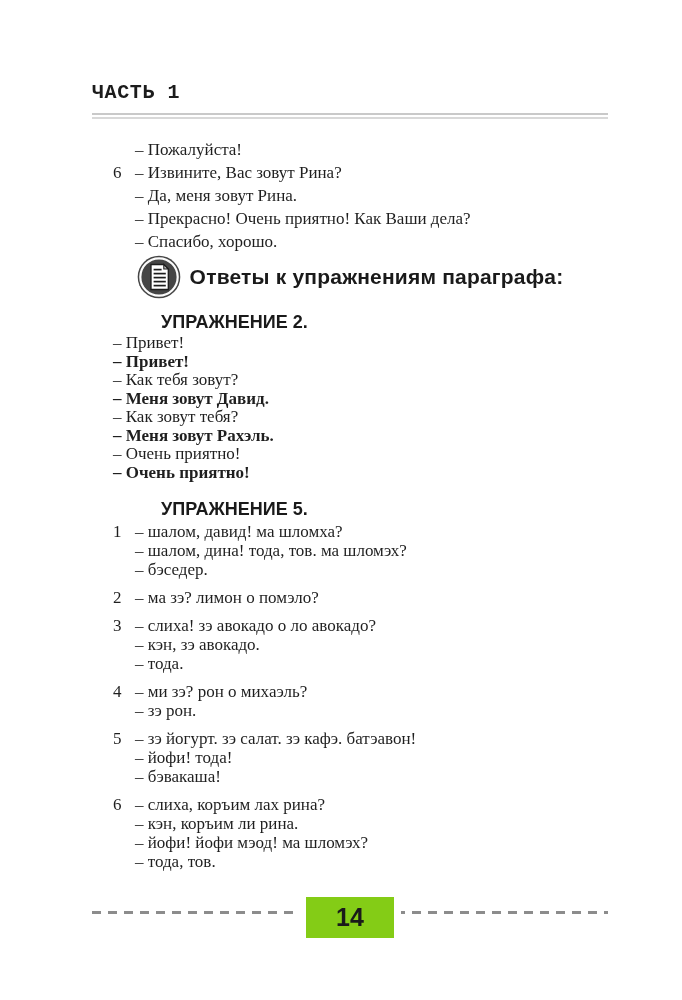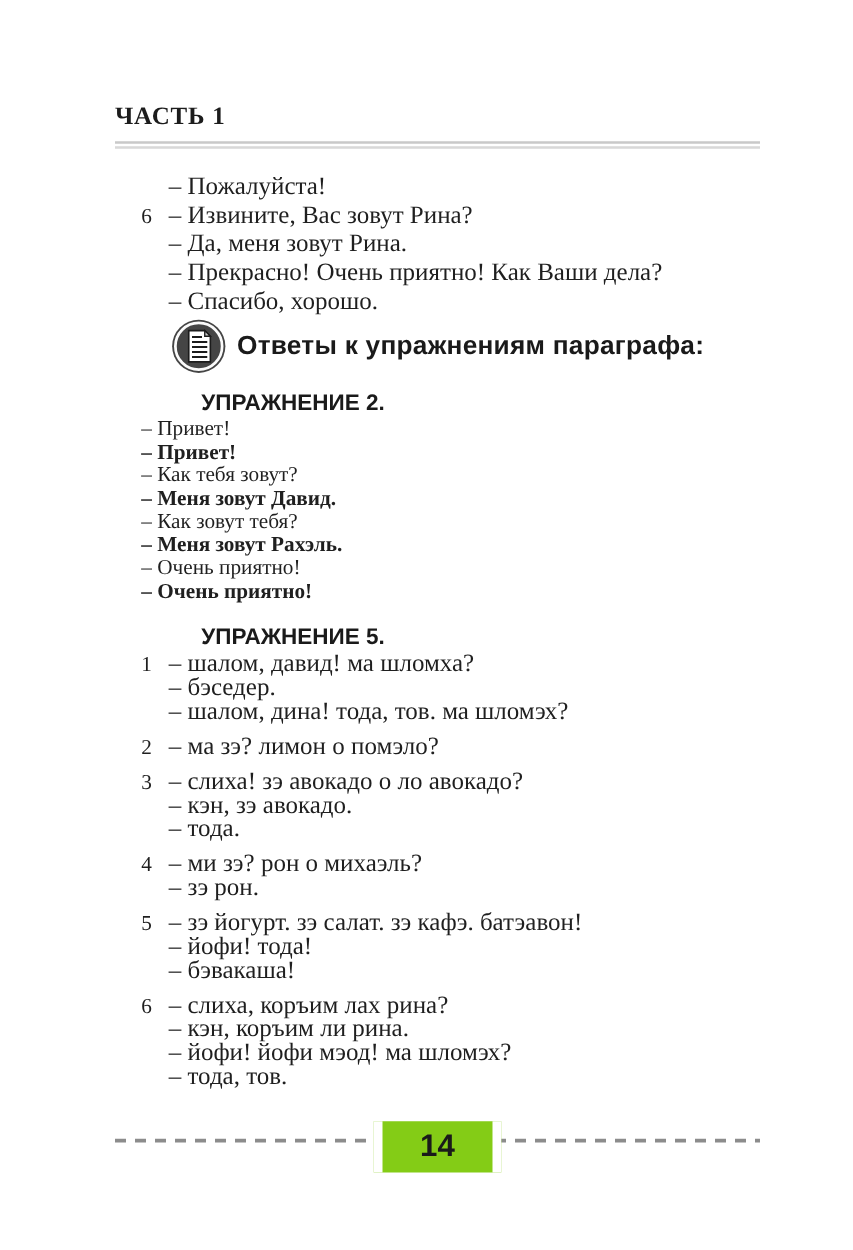--- a/index.html
+++ b/index.html
@@ -12,41 +12,41 @@
     overflow: hidden;
   }
   .content {
     position: absolute;
     left: 92px; top: 0;
     width: 516px;
   }
   
   .part-title {
     margin-top: 82px;
-    font-family: Liberation Serif, serif;
+    font-family: Liberation Mono, monospace;
     font-size: 20px;
     font-weight: bold;
     letter-spacing: 0.6px;
     color: #1c1c1c;
     line-height: 22px;
   }
   .double-rule {
     margin-top: 9px;
     height: 6px;
     border-top: 2px solid #c9c9c9;
     border-bottom: 2px solid #d8d8d8;
   }
   
   .indented { padding-left: 21px; }
   .drow { display: flex; align-items: baseline; }
   .num {
     flex: 0 0 22px;
     font-size: 17px;
   }
-  .dline { flex: 1; font-size: 20px; }
+  .dline { flex: 1; font-size: 17px; }
   .b { font-weight: bold; }
   
   .top-dialog { margin-top: 19px; }
   .top-dialog .drow { line-height: 23px; }
   
   .answers-heading {
     margin-top: 2px;
     height: 44px;
     display: flex;
     align-items: center;
@@ -176,25 +176,25 @@
   <section class="ex5 indented">
     <h2 class="ex-title">УПРАЖНЕНИЕ 5.</h2>
     <div class="ex5-items" id="ex5-items">
         <div class="item">
           <div class="drow">
             <span class="num">1</span>
             <span class="dline">– шалом, давид! ма шломха?</span>
           </div>
           <div class="drow">
             <span class="num"></span>
+            <span class="dline">– шалом, дина! тода, тов. ма шломэх?</span>
+          </div>
+          <div class="drow">
+            <span class="num"></span>
             <span class="dline">– бэседер.</span>
-          </div>
-          <div class="drow">
-            <span class="num"></span>
-            <span class="dline">– шалом, дина! тода, тов. ма шломэх?</span>
           </div>
         </div>
         <div class="item">
           <div class="drow">
             <span class="num">2</span>
             <span class="dline">– ма зэ? лимон о помэло?</span>
           </div>
         </div>
         <div class="item">
           <div class="drow">

